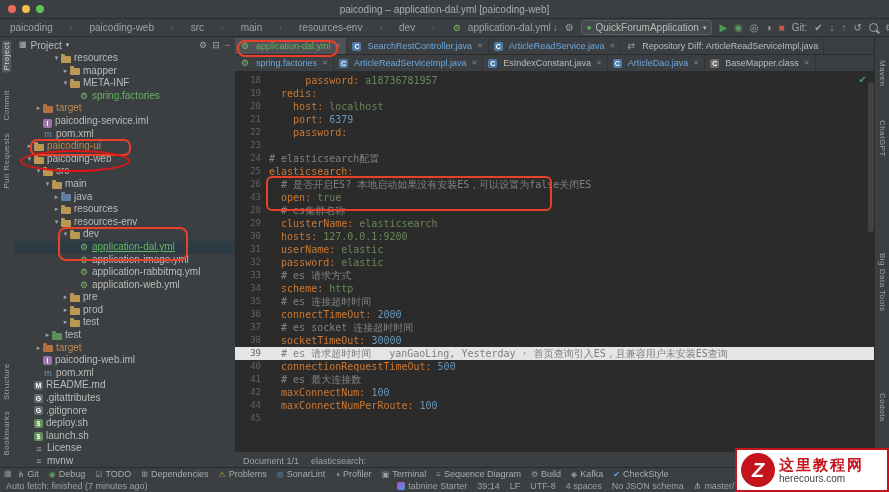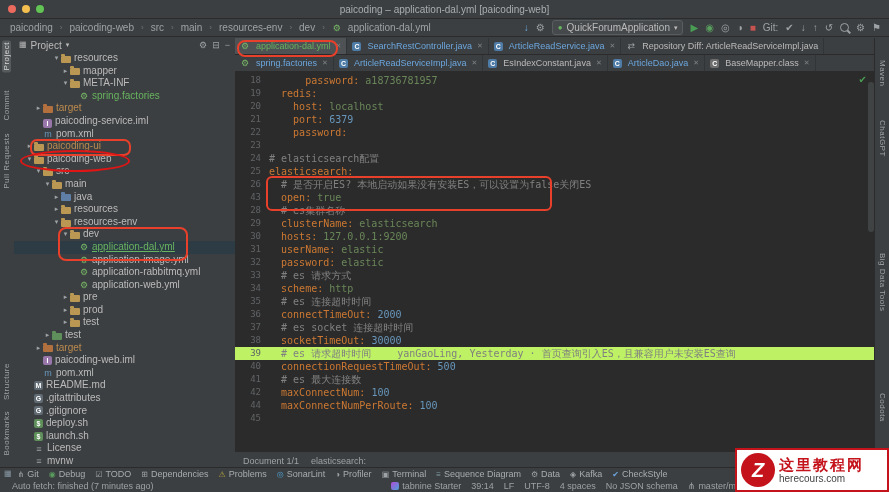--- a/index.html
+++ b/index.html
@@ -9,21 +9,21 @@
   .titlebar{position:absolute;left:0;top:0;width:100%;height:18px;background:#3c3f41;
             border-bottom:1px solid #2b2b2b;display:flex;align-items:center;justify-content:center;
             color:#a9adb0;font-size:10px}
   .mac-dots{position:absolute;left:8px;top:5px;display:flex;gap:6px}
   .dot{width:8px;height:8px;border-radius:50%}
   .dot.r{background:#ec6a5e}.dot.y{background:#f4bf4f}.dot.g{background:#61c454}
   
   .toolbar{position:absolute;left:0;top:19px;width:100%;height:18px;background:#3c3f41;
            border-bottom:1px solid #2b2b2b;display:flex;align-items:center;padding:0 8px;
            box-sizing:border-box;color:#9da2a6}
-  #breadcrumbs{display:flex;align-items:center;gap:4px;white-space:nowrap}
+  #breadcrumbs{display:flex;align-items:center;gap:14px;white-space:nowrap}
   .crumb{padding:0 2px;display:flex;align-items:center;gap:3px}
   .crumb-sep{color:#6f7478;font-size:8px;padding:0 1px}
   .toolbar-right{margin-left:auto;display:flex;align-items:center;gap:7px}
   .runcombo{display:flex;align-items:center;gap:4px;border:1px solid #5a5d5f;border-radius:3px;
             padding:0 5px;height:13px;background:#45494b;color:#bbbbbb}
   .ticon{font-size:10px;line-height:1}
   .mag{width:7px;height:7px;border:1.5px solid #9da2a6;border-radius:50%;position:relative;display:inline-block}
   .mag::after{content:"";position:absolute;width:4px;height:1.5px;background:#9da2a6;transform:rotate(45deg);right:-3px;bottom:-1px}
   
   .stripe-left{position:absolute;left:0;top:38px;width:14px;height:428px;background:#3c3f41;
@@ -58,35 +58,35 @@
   .tab{display:flex;align-items:center;gap:3px;padding:0 5px;border-right:1px solid #323537;color:#bbbbbb;
        white-space:nowrap;flex:none}
   .tab.sel{background:#4e5254}
   .tab.added .lbl{color:#68b35f}
   .tab.modified .lbl{color:#6ca6dd}
   .tab .x{color:#7d8287;font-size:7px;margin-left:2px}
   #code{position:absolute;left:0;right:0;top:32px;bottom:14px;overflow:hidden;
         font-family:"DejaVu Sans Mono",monospace;font-size:10px;padding-top:4px}
   .cline{height:13px;line-height:13px;display:flex;white-space:pre}
   .cline .ln{width:26px;flex:none;text-align:right;color:#606366;padding-right:8px;font-size:9px}
-  .cline.hl{background:#bef264}
+  .cline.hl{background:#e5e5e5}
   .k{color:#cc7832}.v{color:#6a8759}.num{color:#6897bb}.c{color:#808080}.w{color:#a9b7c6}
-  .anno{color:#7f7f7f;margin-left:26px}
+  .anno{color:#7f7f7f;margin-left:18px}
   .green-check{position:absolute;top:36px;right:8px;color:#499c54;font-size:10px}
   .vscroll{position:absolute;right:1px;top:44px;width:6px;height:150px;background:#4a4e50;border-radius:3px;opacity:.7}
   .doc-bar{position:absolute;left:0;right:0;bottom:0;height:14px;background:#3c3f41;border-top:1px solid #2b2b2b;
            display:flex;align-items:flex-end;gap:12px;padding:0 8px;font-size:9px;color:#9da2a6}
   
   .bottombar{position:absolute;left:0;right:0;top:467px;height:12px;background:#3c3f41;border-top:1px solid #2b2b2b;
              display:flex;align-items:center;gap:1px;padding:0 4px;font-size:9px;color:#a7acb0;overflow:hidden}
   .bitem{display:flex;align-items:center;gap:3px;padding:0 5px;flex:none}
   .bitem .ic{font-size:8px}
   
   .statusbar{position:absolute;left:0;right:0;top:480px;height:12px;background:#3c3f41;display:flex;
-             align-items:center;font-size:9px;color:#9da2a6;padding:0 12px;gap:10px;overflow:hidden}
+             align-items:center;font-size:9px;color:#9da2a6;padding:0 6px;gap:10px;overflow:hidden}
   .sb-right{margin-left:auto;display:flex;gap:10px;align-items:center;white-space:nowrap}
   .sitem{display:flex;align-items:center;gap:3px}
   .tabnine-logo{width:8px;height:8px;border-radius:2px;background:linear-gradient(135deg,#b04bd8,#4b9fd8)}
   
   .ann{position:absolute;border:2px solid #e8402a;z-index:40;pointer-events:none}
   #ann-tab{left:237px;top:40px;width:97px;height:13px;border-radius:8px}
   #ann-ui{left:30px;top:139px;width:97px;height:13px;border-radius:7px}
   #ann-web{left:20px;top:150px;width:106px;height:18px;border-radius:50%;border-color:#e01515}
   #ann-dev{left:58px;top:227px;width:126px;height:30px;border-radius:8px}
   #ann-code{left:266px;top:176px;width:282px;height:31px;border-radius:6px}
@@ -485,21 +485,21 @@
         <div class="bitem">
           <span class="ic" style="color: rgb(157, 162, 166);">▣</span>
           <span>Terminal</span>
         </div>
         <div class="bitem">
           <span class="ic" style="color: rgb(127, 154, 166);">≡</span>
           <span>Sequence Diagram</span>
         </div>
         <div class="bitem">
           <span class="ic" style="color: rgb(157, 162, 166);">⚙</span>
-          <span>Data</span>
+          <span>Build</span>
         </div>
         <div class="bitem">
           <span class="ic" style="color: rgb(157, 162, 166);">◈</span>
           <span>Kafka</span>
         </div>
         <div class="bitem">
           <span class="ic" style="color: rgb(108, 166, 221);">✔</span>
           <span>CheckStyle</span>
         </div>
       </div>

